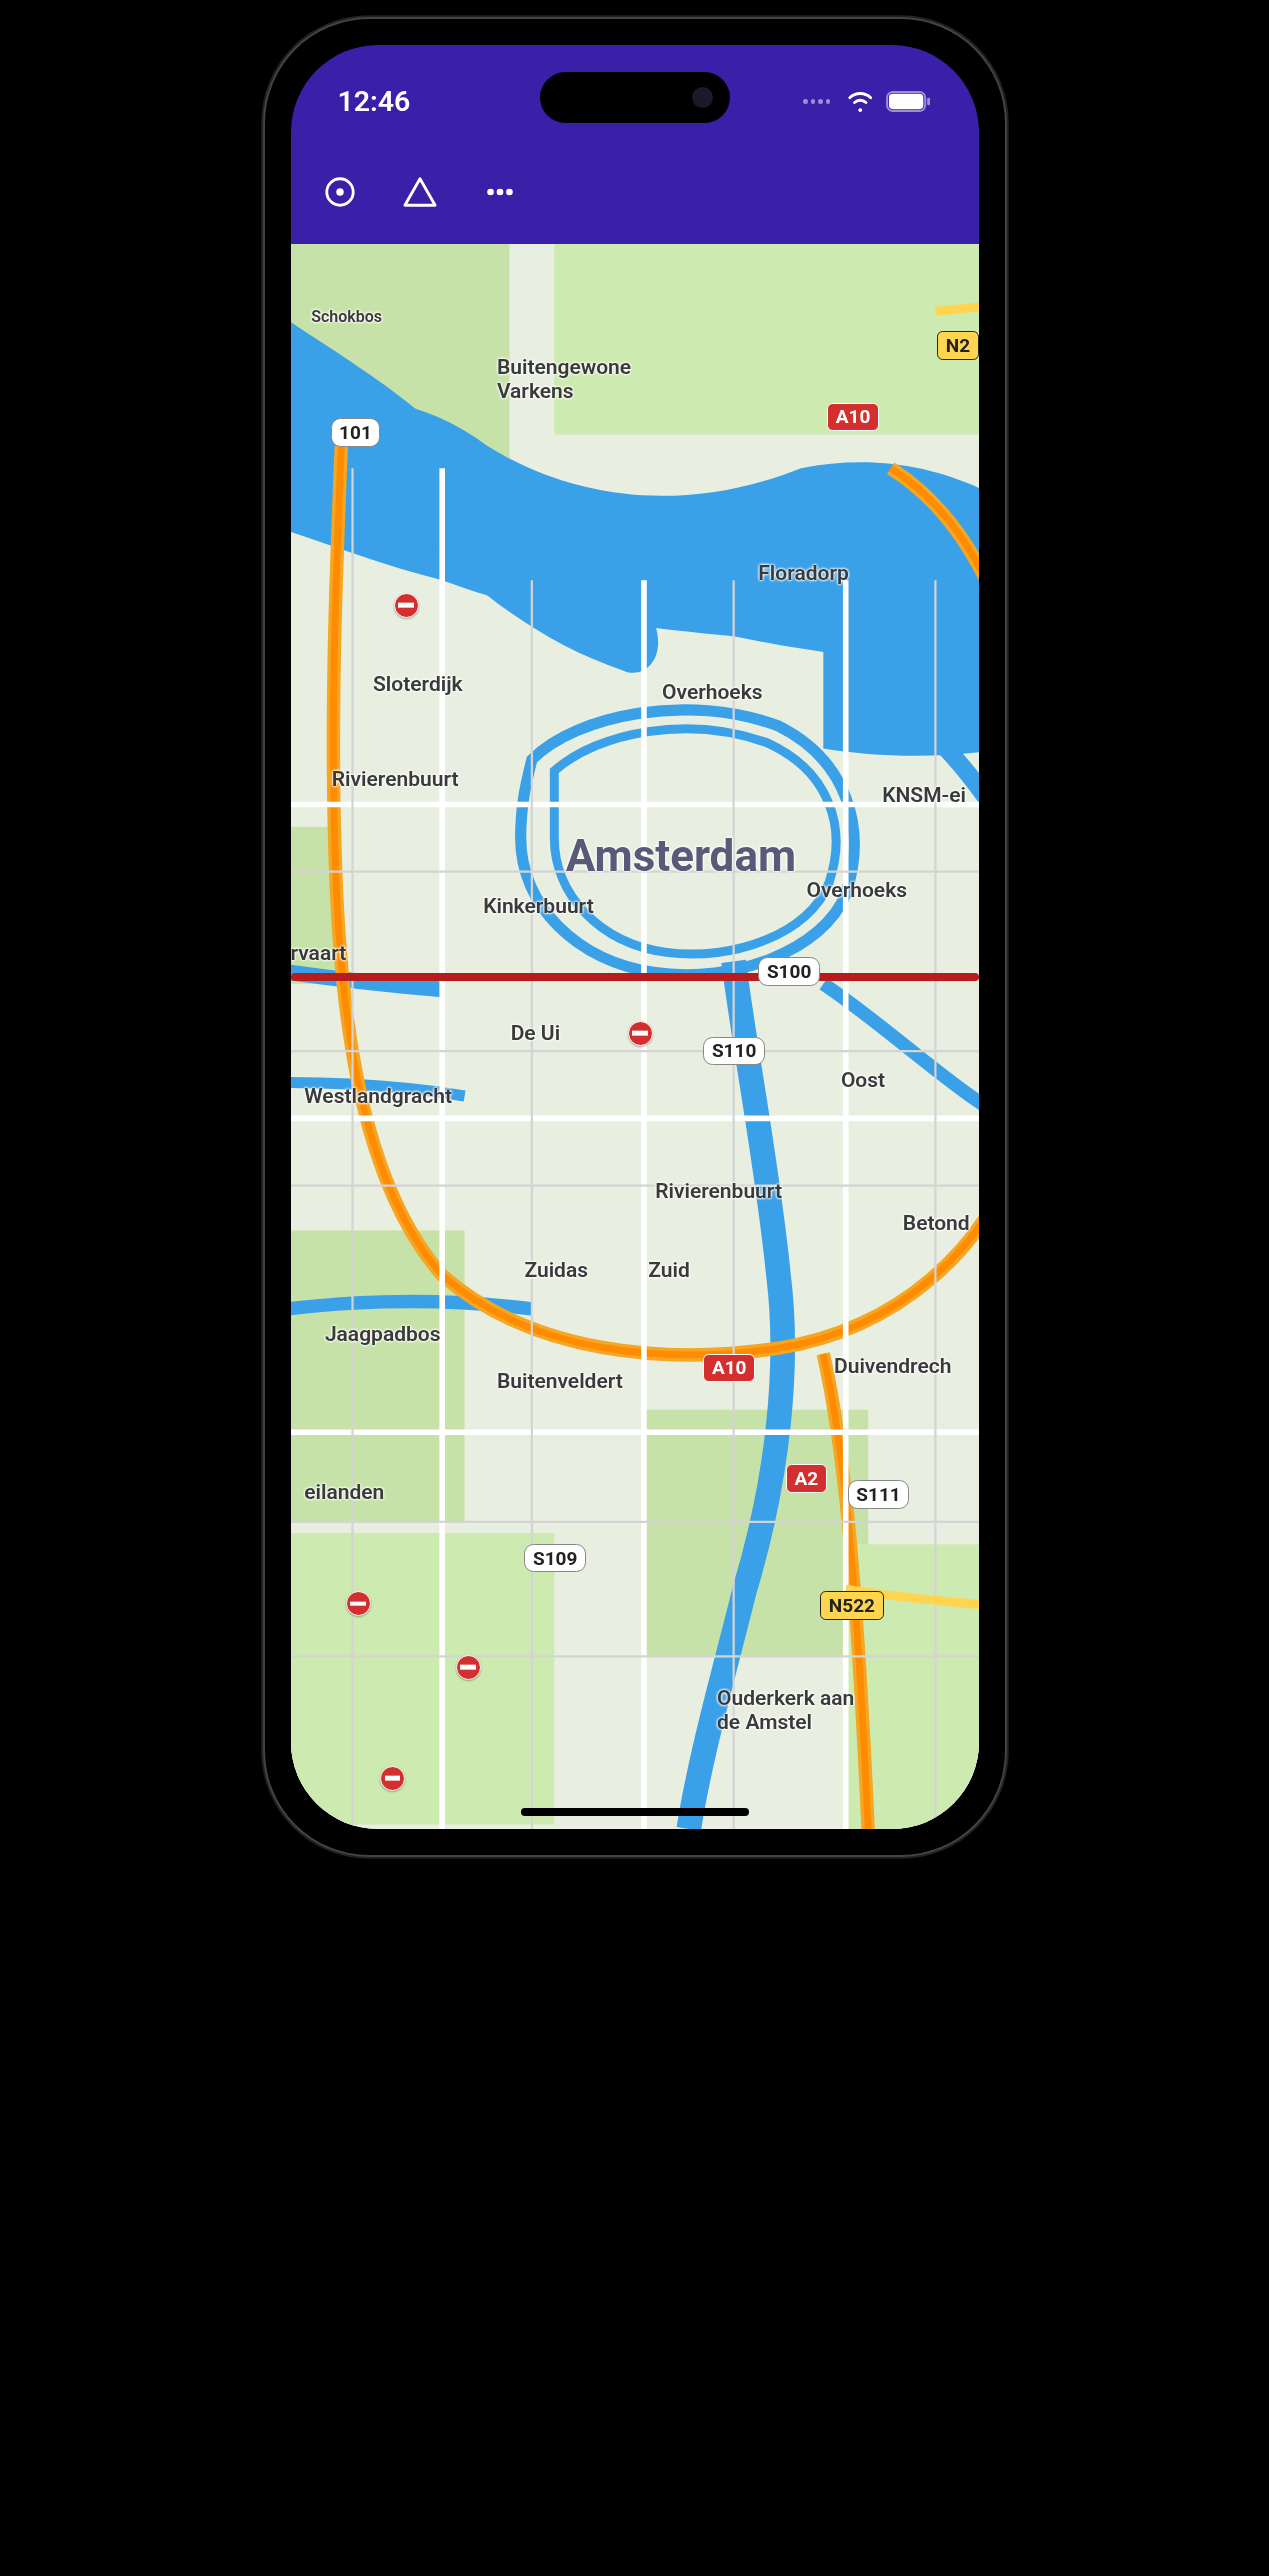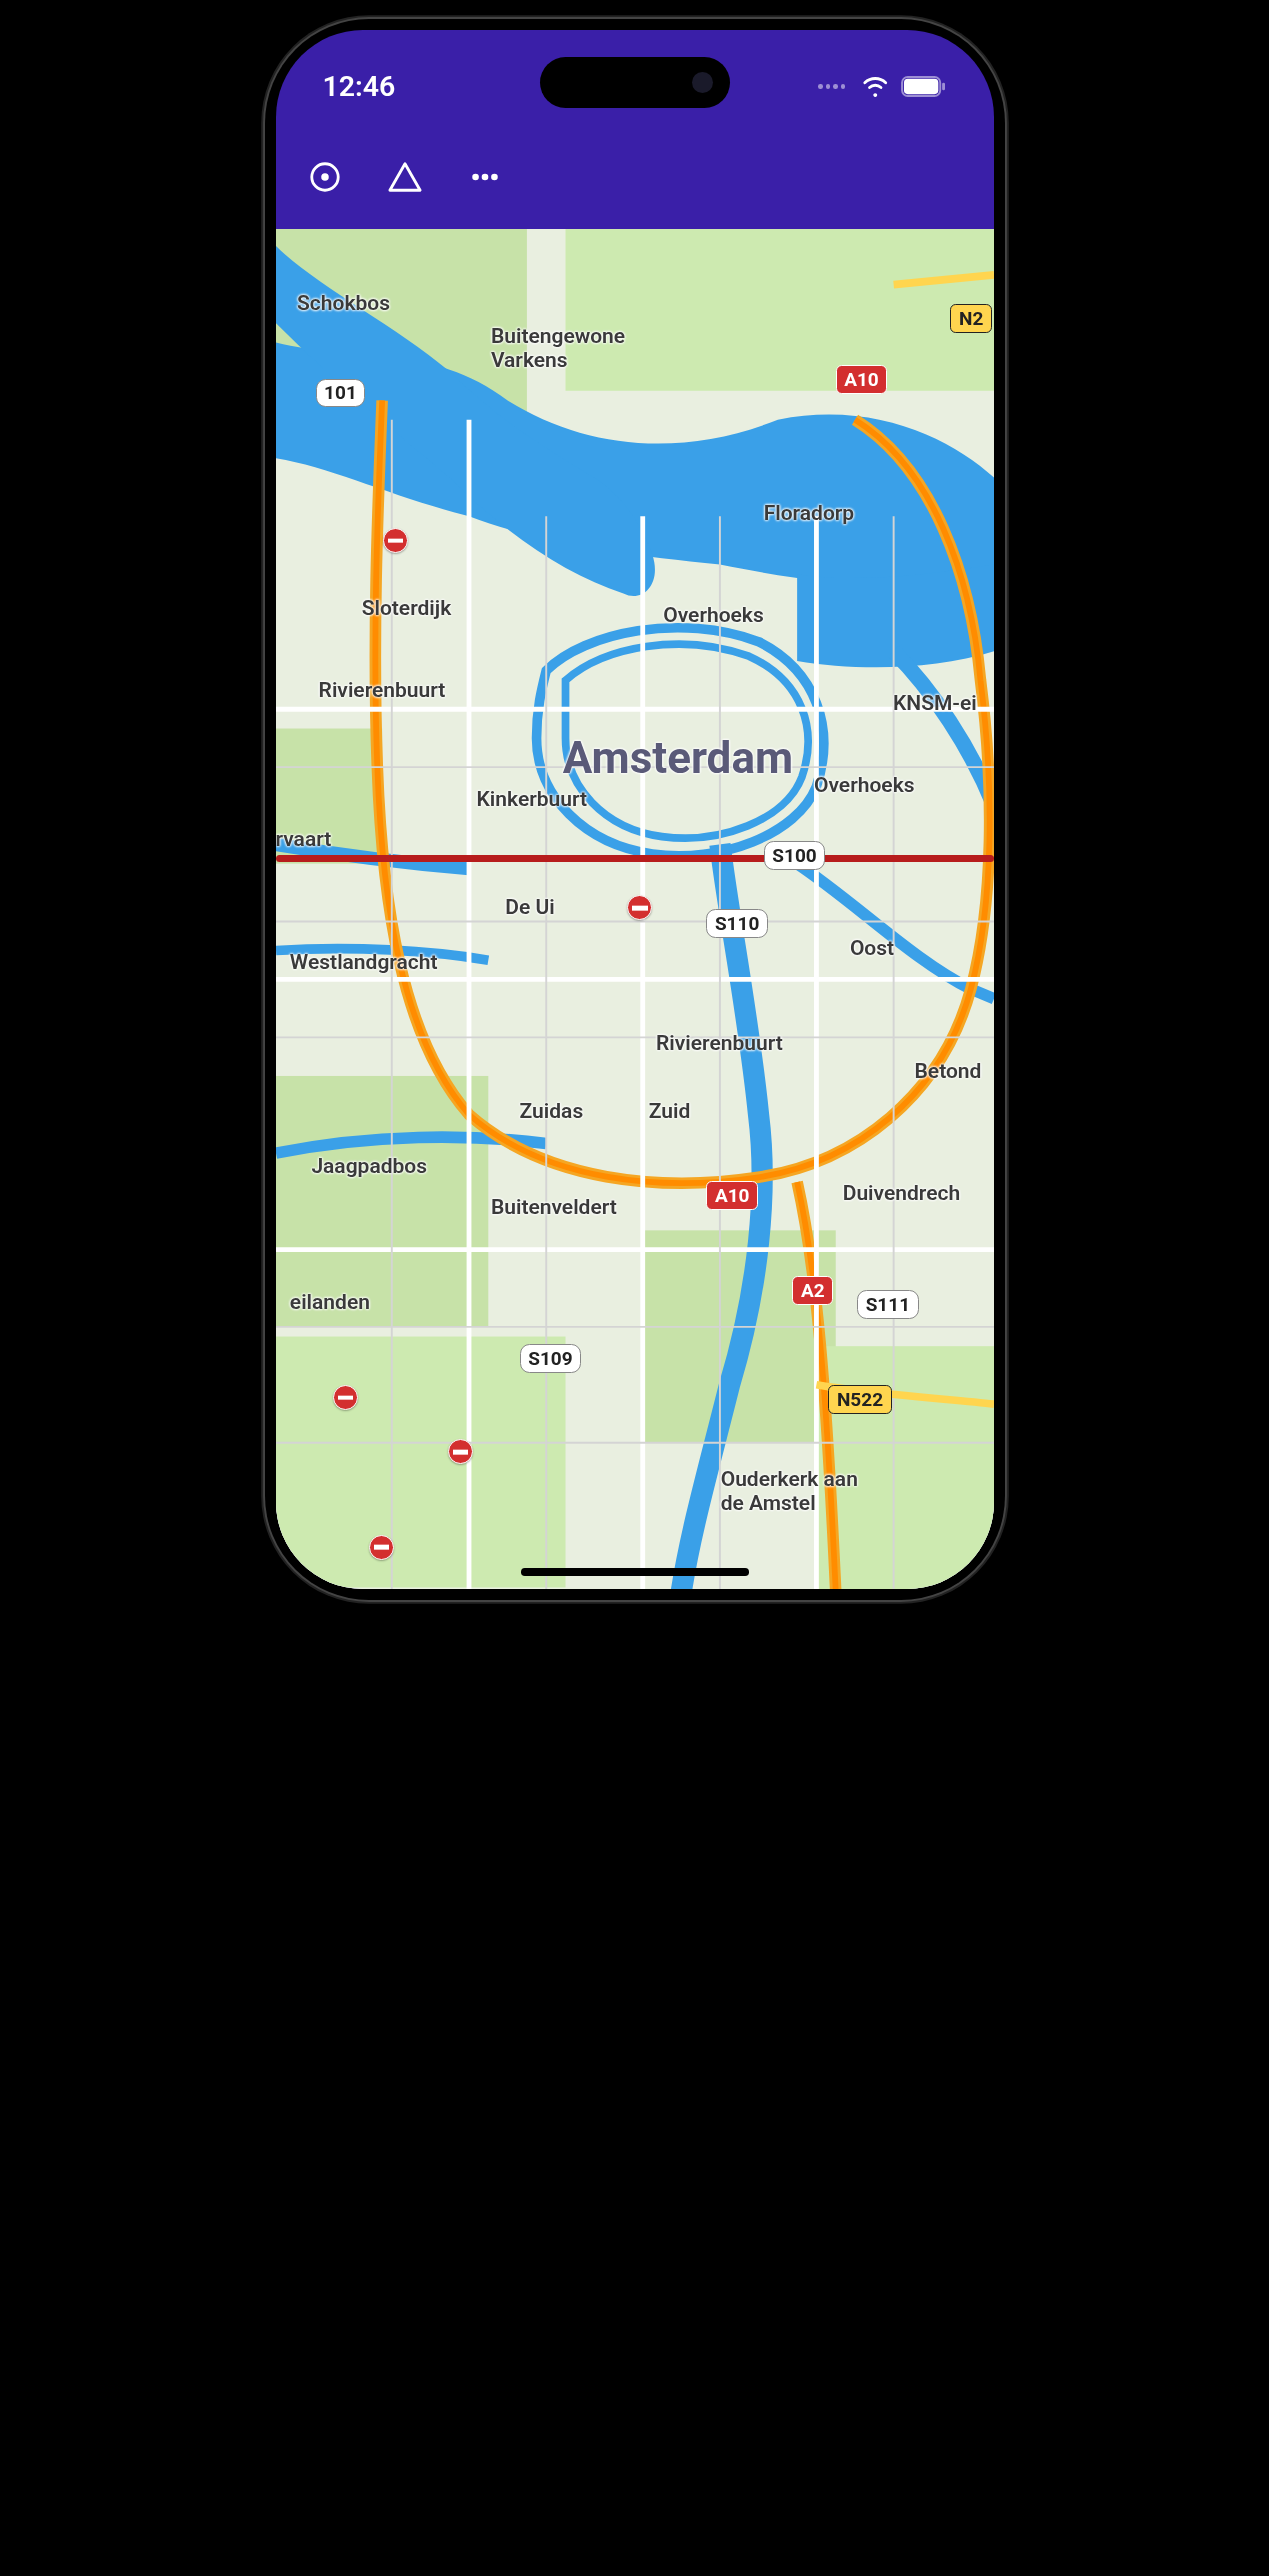--- a/index.html
+++ b/index.html
@@ -5,24 +5,24 @@
   * { box-sizing: border-box; margin: 0; padding: 0; }
   body {
     background: #000;
     font-family: -apple-system, BlinkMacSystemFont, "Segoe UI", Roboto, Helvetica, Arial, sans-serif;
     display: flex;
     justify-content: center;
     padding: 19px 0;
   }
   .phone-frame {
     width: 740px;
-    height: 1581px;
+    height: 1836px;
     background: #000;
     border-radius: 104px;
-    padding: 11px;
+    padding: 26px;
     position: relative;
     box-shadow: 0 0 0 1.9px #444, 0 0 0 3.8px #222;
   }
   .screen {
     width: 100%;
     height: 100%;
     border-radius: 87px;
     overflow: hidden;
     position: relative;
     background: #3a1fa8;
@@ -299,21 +299,21 @@
 
         <path d="M640,60 L744,50" stroke="#ffd54f" stroke-width="8"></path>
         <path d="M560,1200 C620,1210 700,1215 744,1220" stroke="#ffd54f" stroke-width="8"></path>
       </svg>
 
       <div class="red-line" id="drawn-line" style="top: 46%; background: rgb(183, 28, 28);"></div>
 
       <div class="map-label city-label" style="left:40%;top:37%">Amsterdam</div>
 
       <div id="labels-container">
-          <div class="map-label" style="left: 3%; top: 4%; font-size: 21px; margin-top: 8px;">Schokbos</div>
+          <div class="map-label" style="left: 3%; top: 4%; font-size: 16px;">Schokbos</div>
           <div class="map-label" style="left: 30%; top: 7%; font-size: 21px;">Buitengewone<br>Varkens</div>
           <div class="map-label" style="left: 68%; top: 20%; font-size: 21px;">Floradorp</div>
           <div class="map-label" style="left: 12%; top: 27%; font-size: 21px;">Sloterdijk</div>
           <div class="map-label" style="left: 54%; top: 27.5%; font-size: 21px;">Overhoeks</div>
           <div class="map-label" style="left: 6%; top: 33%; font-size: 21px;">Rivierenbuurt</div>
           <div class="map-label" style="left: 86%; top: 34%; font-size: 21px;">KNSM-ei</div>
           <div class="map-label" style="left: 28%; top: 41%; font-size: 21px;">Kinkerbuurt</div>
           <div class="map-label" style="left: 75%; top: 40%; font-size: 21px;">Overhoeks</div>
           <div class="map-label" style="left: 0%; top: 44%; font-size: 21px;">rvaart</div>
           <div class="map-label" style="left: 32%; top: 49%; font-size: 21px;">De Ui</div>

